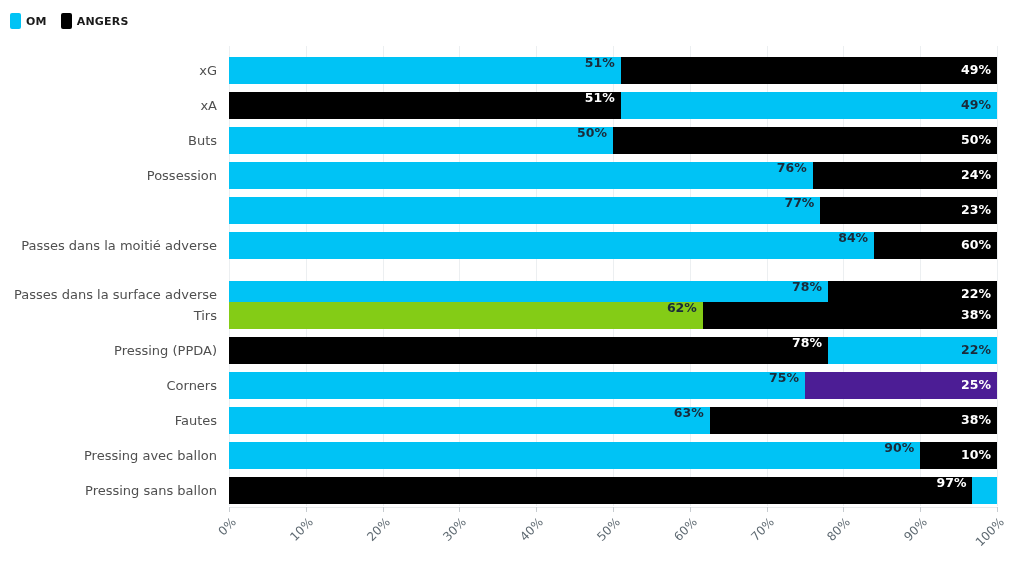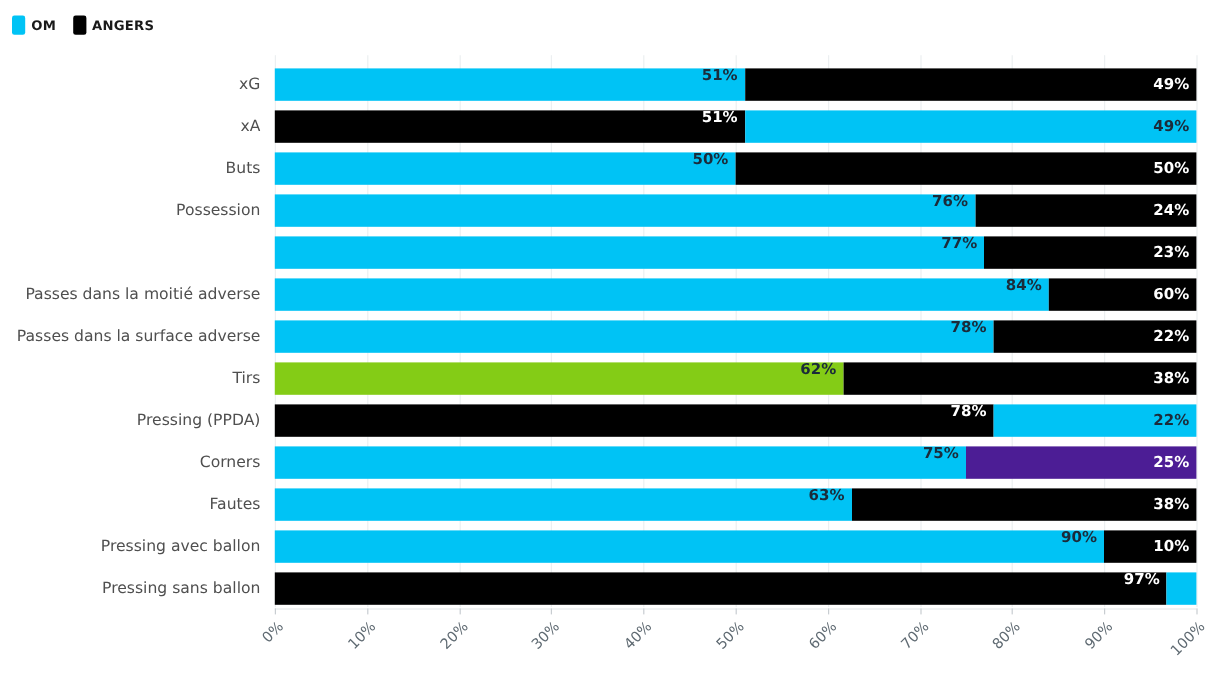--- a/index.html
+++ b/index.html
@@ -251,21 +251,21 @@
         <div class="row-label">Passes dans la moitié adverse</div>
         <div class="bar-track">
           <div class="seg seg-left" style="width: 84%; background: rgb(0, 195, 245);">
             <span class="seg-value" style="color: rgb(27, 43, 58);">84%</span>
           </div>
           <div class="seg seg-right" style="width: 16%; background: rgb(0, 0, 0);">
             <span class="seg-value" style="color: rgb(255, 255, 255);">60%</span>
           </div>
         </div>
       </div>
-      <div class="row" style="top: 221px;">
+      <div class="row" style="top: 235px;">
         <div class="row-label">Passes dans la surface adverse</div>
         <div class="bar-track">
           <div class="seg seg-left" style="width: 78%; background: rgb(0, 195, 245);">
             <span class="seg-value" style="color: rgb(27, 43, 58);">78%</span>
           </div>
           <div class="seg seg-right" style="width: 22%; background: rgb(0, 0, 0);">
             <span class="seg-value" style="color: rgb(255, 255, 255);">22%</span>
           </div>
         </div>
       </div>

